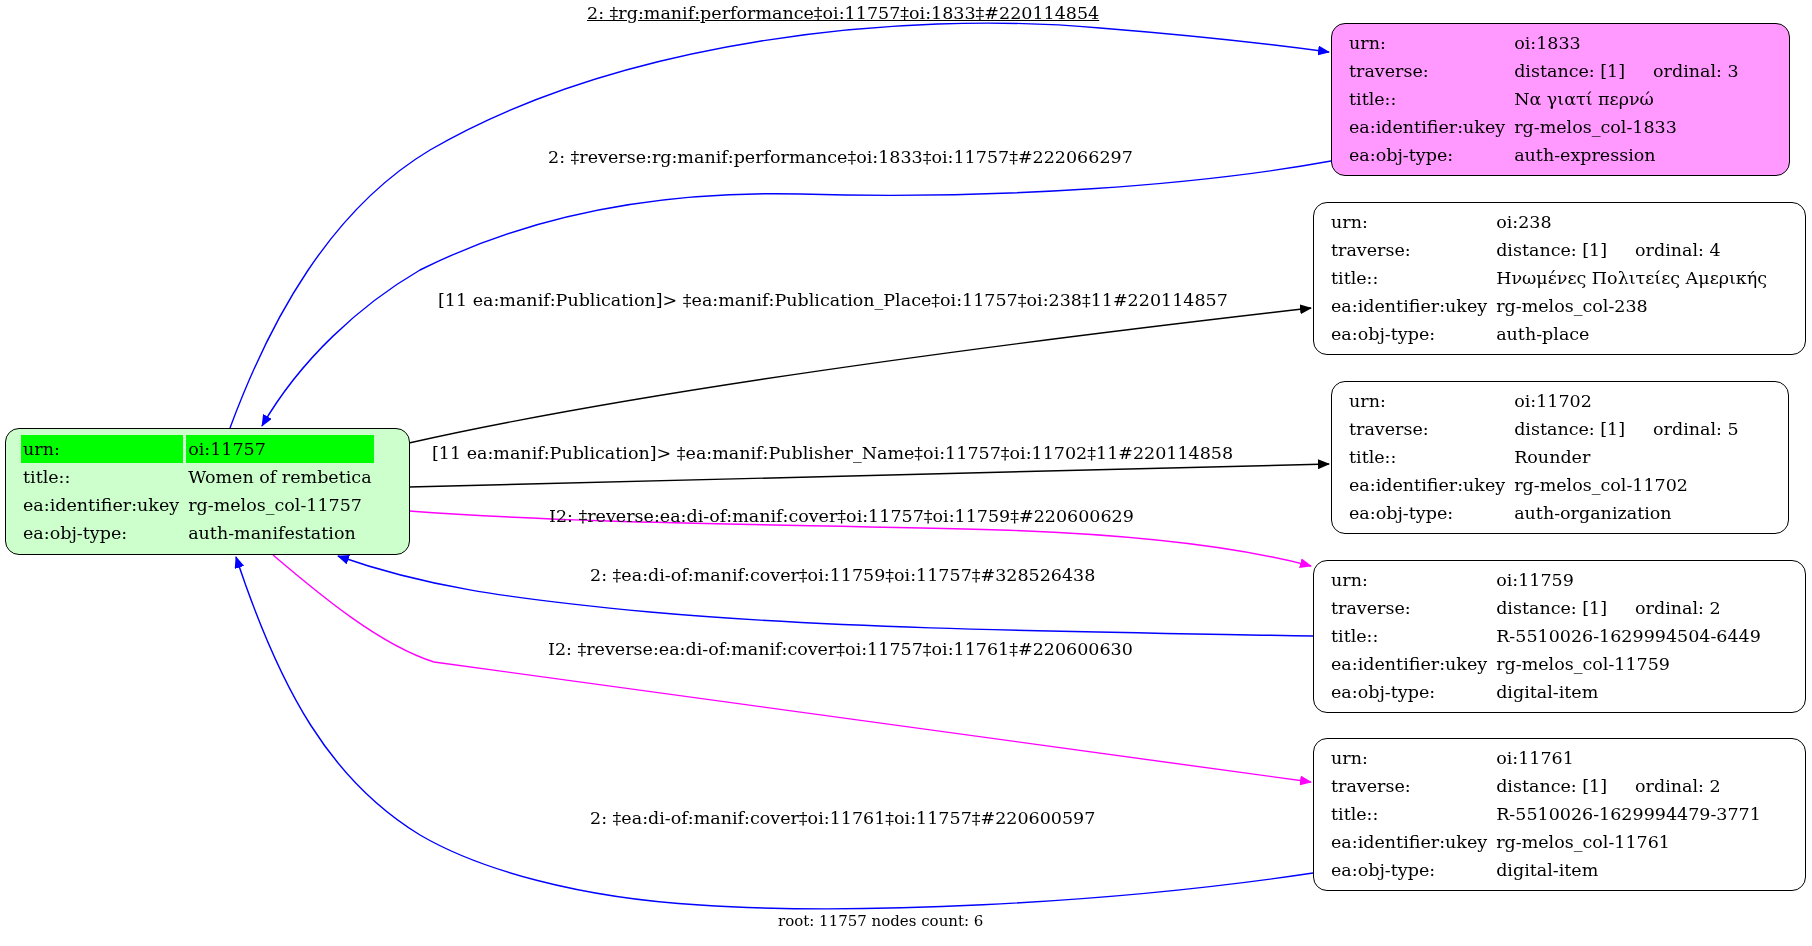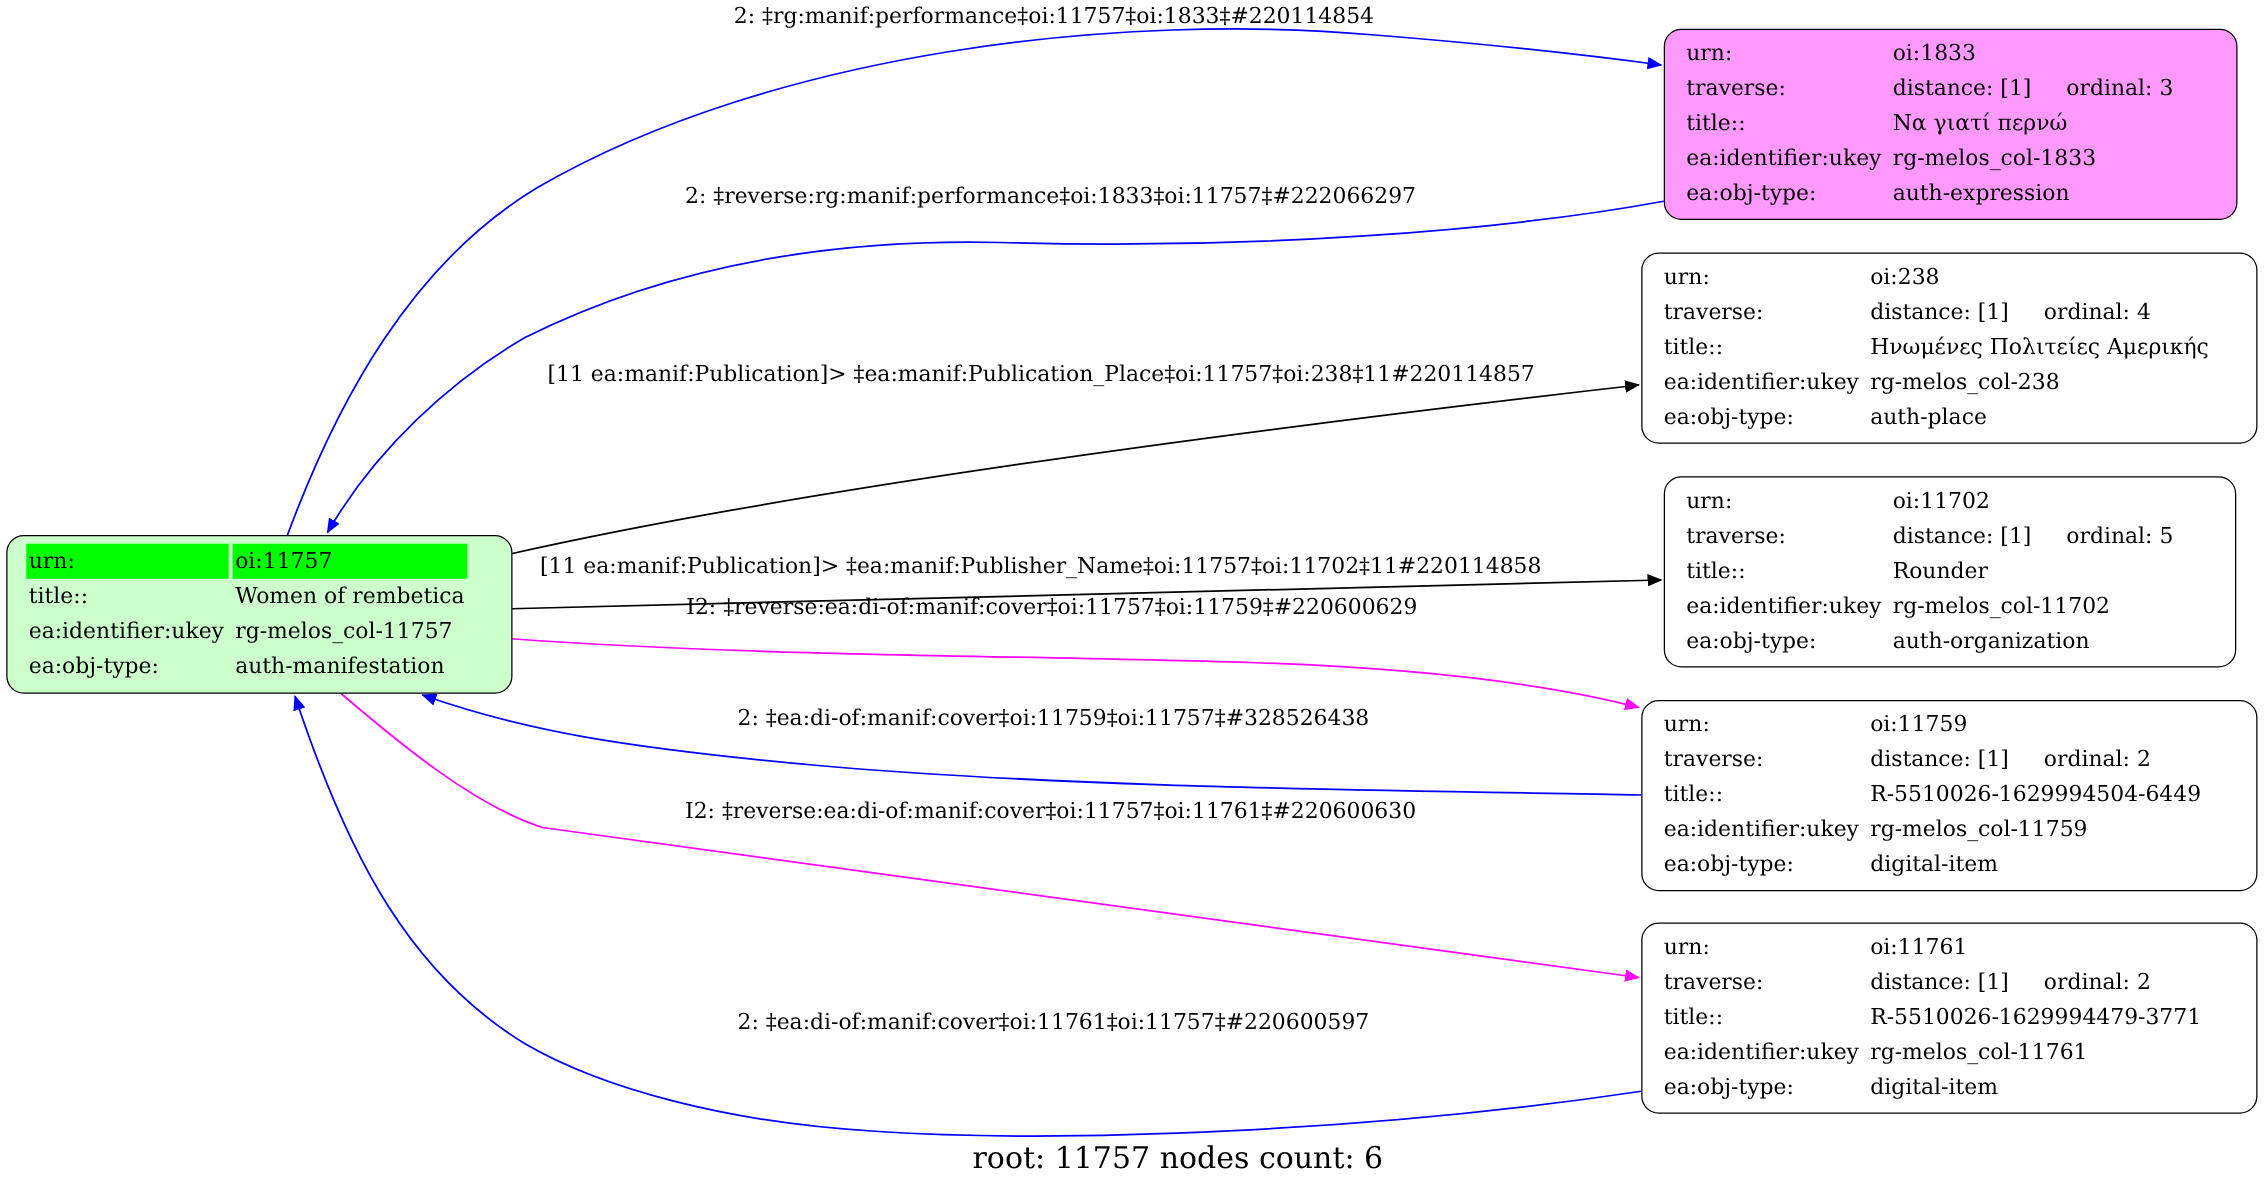--- a/index.html
+++ b/index.html
@@ -9,21 +9,21 @@
   .node { position: absolute; box-sizing: border-box; border: 1.5px solid #000; border-radius: 14px;
           background: #ffffff; padding: 5px 12px; }
   .node.root { background: #ccffcc; padding: 6px 12px; }
   .node.pink { background: #ff99ff; }
   .node table { border-collapse: separate; border-spacing: 3px 0; font-size: 17.5px; line-height: 28px; }
   .node td { padding: 0 2px; white-space: nowrap; vertical-align: middle; }
   .node td.k { padding-right: 4px; }
   .node tr.hl td { background: #00ff00; }
   .ord { margin-left: 28px; }
   .edge-label { position: absolute; font-size: 17.5px; white-space: nowrap; line-height: 20px; }
-  .footer { position: absolute; font-size: 24px; white-space: nowrap; }
+  .footer { position: absolute; font-size: 15px; white-space: nowrap; }
 </style>
 </head>
 <body>
 
 <svg id="graph" xmlns="http://www.w3.org/2000/svg" width="1812" height="946">
   <defs>
     <marker id="ah-blue" markerWidth="12" markerHeight="10" refX="11" refY="5" orient="auto" markerUnits="userSpaceOnUse">
       <path d="M0,0 L12,5 L0,10 z" fill="#0000ff"></path>
     </marker>
     <marker id="ah-black" markerWidth="12" markerHeight="10" refX="11" refY="5" orient="auto" markerUnits="userSpaceOnUse">
@@ -44,25 +44,25 @@
 
   <path fill="none" stroke="#ff00ff" stroke-width="1.4" d="M409,511 C600,525 800,524 1000,530 C1150,535 1250,550 1311,566" marker-end="url(#ah-magenta)"></path>
 
   <path fill="none" stroke="#0000ff" stroke-width="1.4" d="M1313,636 C1100,632 850,630 650,612 C500,598 420,585 338,556" marker-end="url(#ah-blue)"></path>
 
   <path fill="none" stroke="#ff00ff" stroke-width="1.4" d="M273,555 C320,595 380,645 434,662 L1311,782" marker-end="url(#ah-magenta)"></path>
 
   <path fill="none" stroke="#0000ff" stroke-width="1.4" d="M1313,873 C1100,905 850,915 700,905 C580,898 480,870 420,835 C330,780 280,690 236,557" marker-end="url(#ah-blue)"></path>
 </svg>
 
-<div class="edge-label" style="left:587px;top:3px;">2: ‡rg:manif:performance‡oi:11757‡oi:1833‡#220114854</div>
+<div class="edge-label" style="left:587px;top:3px;text-decoration:underline;">2: ‡rg:manif:performance‡oi:11757‡oi:1833‡#220114854</div>
 <div class="edge-label" style="left:548px;top:147px;">2: ‡reverse:rg:manif:performance‡oi:1833‡oi:11757‡#222066297</div>
 <div class="edge-label" style="left:438px;top:290px;">[11 ea:manif:Publication]&gt; ‡ea:manif:Publication_Place‡oi:11757‡oi:238‡11#220114857</div>
 <div class="edge-label" style="left:432px;top:443px;">[11 ea:manif:Publication]&gt; ‡ea:manif:Publisher_Name‡oi:11757‡oi:11702‡11#220114858</div>
-<div class="edge-label" style="left:549px;top:476px;">I2: ‡reverse:ea:di-of:manif:cover‡oi:11757‡oi:11759‡#220600629</div>
+<div class="edge-label" style="left:549px;top:506px;">I2: ‡reverse:ea:di-of:manif:cover‡oi:11757‡oi:11759‡#220600629</div>
 <div class="edge-label" style="left:590px;top:565px;">2: ‡ea:di-of:manif:cover‡oi:11759‡oi:11757‡#328526438</div>
 <div class="edge-label" style="left:548px;top:639px;">I2: ‡reverse:ea:di-of:manif:cover‡oi:11757‡oi:11761‡#220600630</div>
 <div class="edge-label" style="left:590px;top:808px;">2: ‡ea:di-of:manif:cover‡oi:11761‡oi:11757‡#220600597</div>
 
 <div class="node root" style="left:5px;top:428px;width:405px;height:127px;">
   <table>
     <tbody>
         <tr class="hl">
       <td class="k">urn:</td>
       <td>oi:11757</td>

